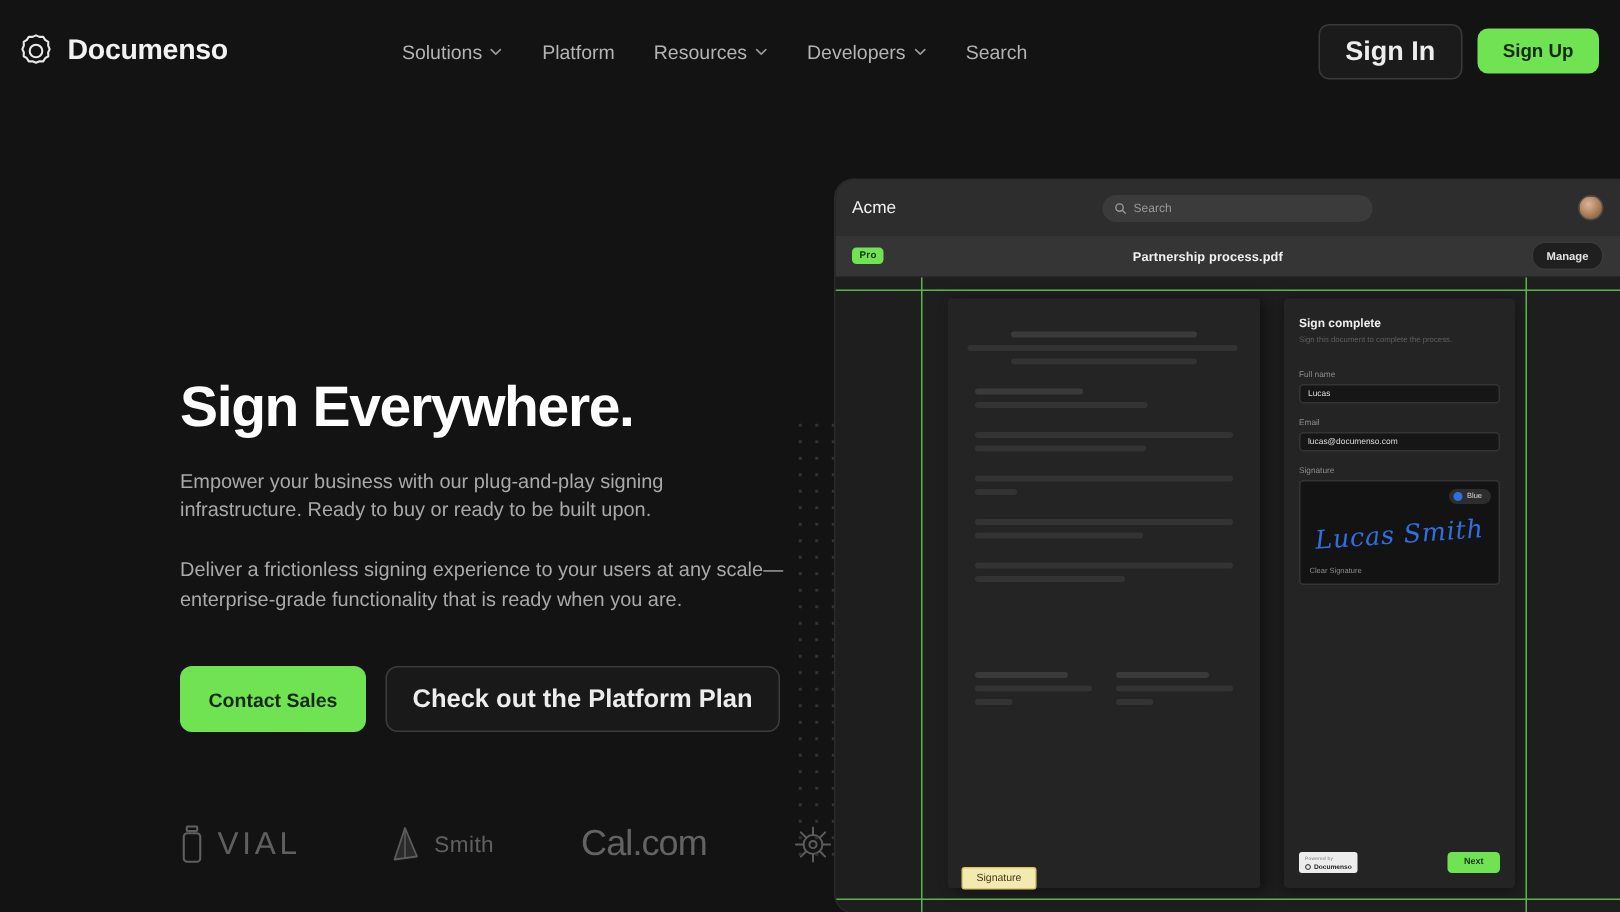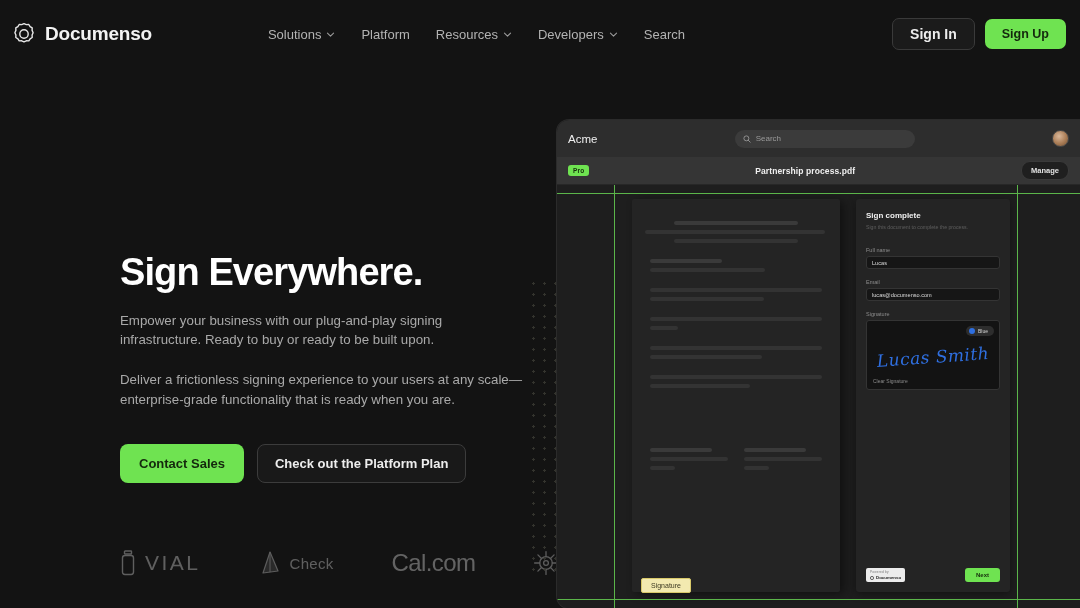--- a/index.html
+++ b/index.html
@@ -23,21 +23,21 @@
   }
   .nav-links { display: flex; align-items: center; gap: 26px; margin-left: 116px; }
   .nav-item {
     display: flex; align-items: center; gap: 5px;
     font-size: 13px; color: #b3b3b3; cursor: pointer; white-space: nowrap;
   }
   .chev { width: 9px; height: 9px; display: block; }
   .nav-actions { display: flex; align-items: center; gap: 10px; margin-left: auto; margin-right: 14px; }
   .btn-signin {
     border: 1px solid #3a3a3a; background: #1b1b1b; color: #ededed;
-    font-size: 14px; font-weight: bold; border-radius: 7px;
+    font-size: 18px; font-weight: bold; border-radius: 7px;
     padding: 7px 17px; cursor: pointer; font-family: inherit;
   }
   .btn-signup {
     border: none; background: #6fe351; color: #14280d;
     font-size: 12.5px; font-weight: bold; border-radius: 7px;
     padding: 8px 17px; cursor: pointer; font-family: inherit;
   }
 
   
   .hero { position: absolute; left: 120px; top: 252px; width: 420px; }
@@ -50,21 +50,21 @@
   }
   .hero p + p { margin-top: 20px; }
   .cta-row { display: flex; gap: 13px; margin-top: 35px; }
   .btn-primary {
     border: none; background: #6fe351; color: #14280d;
     font-size: 13px; font-weight: bold; border-radius: 8px;
     padding: 11px 19px; cursor: pointer; font-family: inherit;
   }
   .btn-secondary {
     border: 1px solid #3c3c3c; background: #191919; color: #ededed;
-    font-size: 13px; font-weight: bold; border-radius: 8px;
+    font-size: 17px; font-weight: bold; border-radius: 8px;
     padding: 11px 17px; cursor: pointer; font-family: inherit;
   }
 
   
   .logo-strip {
     position: absolute; left: 120px; top: 549px;
     display: flex; align-items: center; gap: 58px;
     opacity: 0.42;
   }
   .logo-cell { display: flex; align-items: center; gap: 9px; color: #cfcfcf; }
@@ -275,21 +275,21 @@
         <rect x="2.5" y="5.5" width="11" height="19" rx="2.4" fill="none" stroke="#c9c9c9" stroke-width="1.4"></rect>
       </svg>
       <span class="logo-word">VIAL</span>
     </div>
 
     <div class="logo-cell">
       <svg width="22" height="26" viewBox="0 0 22 26">
         <path d="M11 2 L19 21 L4 23 Z" fill="#4a4a4a" stroke="#c2c2c2" stroke-width="1.2" stroke-linejoin="round"></path>
         <path d="M11 2 L11 22.2" fill="none" stroke="#c2c2c2" stroke-width="1"></path>
       </svg>
-      <span class="logo-prisma">Check</span>
+      <span class="logo-prisma">Smith</span>
     </div>
 
     <div class="logo-cell">
       <span class="logo-cal">Cal.com</span>
     </div>
 
     <div class="logo-cell">
       <svg width="26" height="26" viewBox="0 0 26 26">
         <circle cx="13" cy="13" r="6.3" fill="none" stroke="#c2c2c2" stroke-width="1.3"></circle>
         <circle cx="13" cy="13" r="2.4" fill="none" stroke="#c2c2c2" stroke-width="1.3"></circle>

